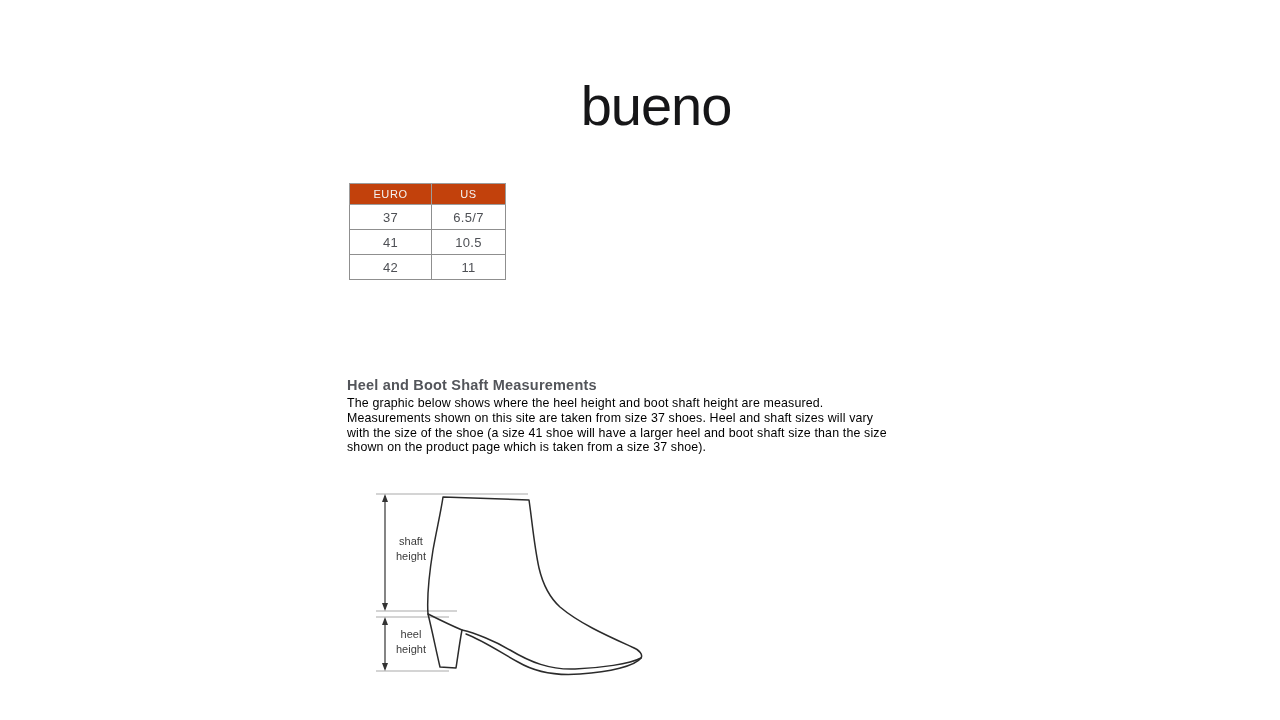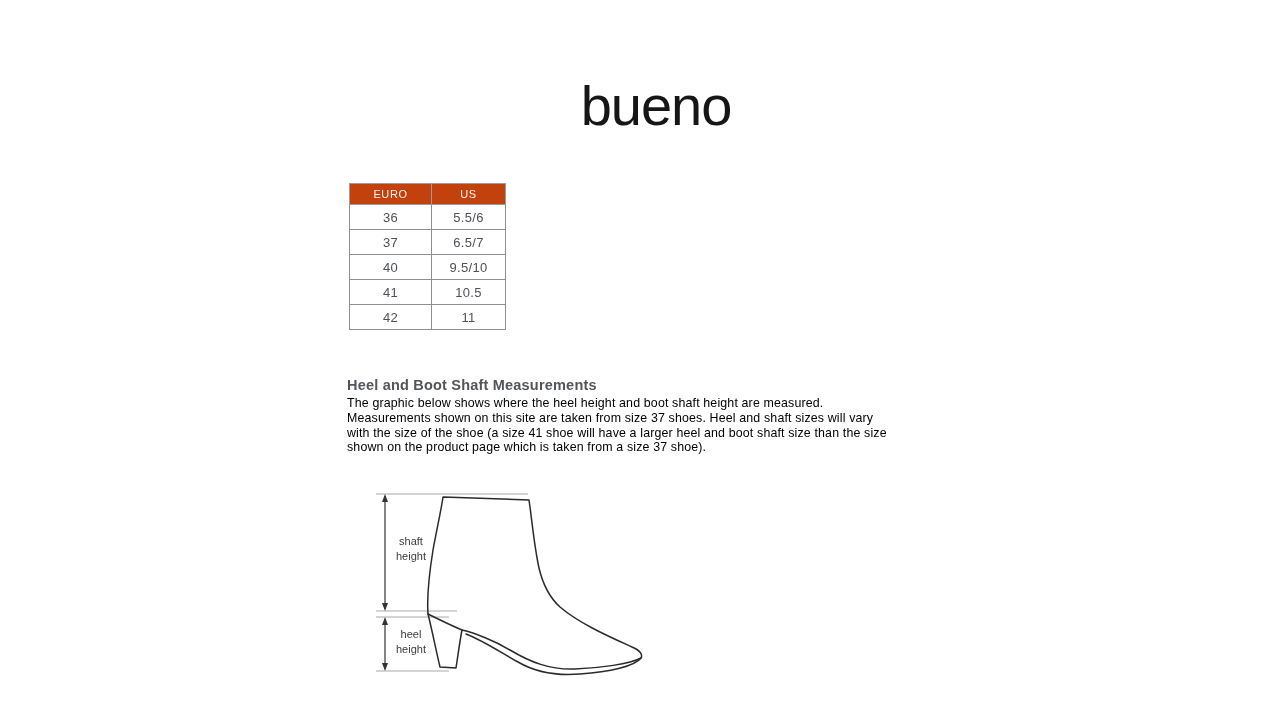--- a/index.html
+++ b/index.html
@@ -54,30 +54,22 @@
         <col class="c2">
       </colgroup>
     <thead>
       <tr>
         <th>EURO</th>
         <th>US</th>
       </tr>
     </thead>
     <tbody>
       <tr>
-        <td>36</td>
-        <td>5.5/6</td>
-      </tr>
-      <tr>
         <td>37</td>
         <td>6.5/7</td>
-      </tr>
-      <tr>
-        <td>40</td>
-        <td>9.5/10</td>
       </tr>
       <tr>
         <td>41</td>
         <td>10.5</td>
       </tr>
       <tr>
         <td>42</td>
         <td>11</td>
       </tr>
     </tbody>

